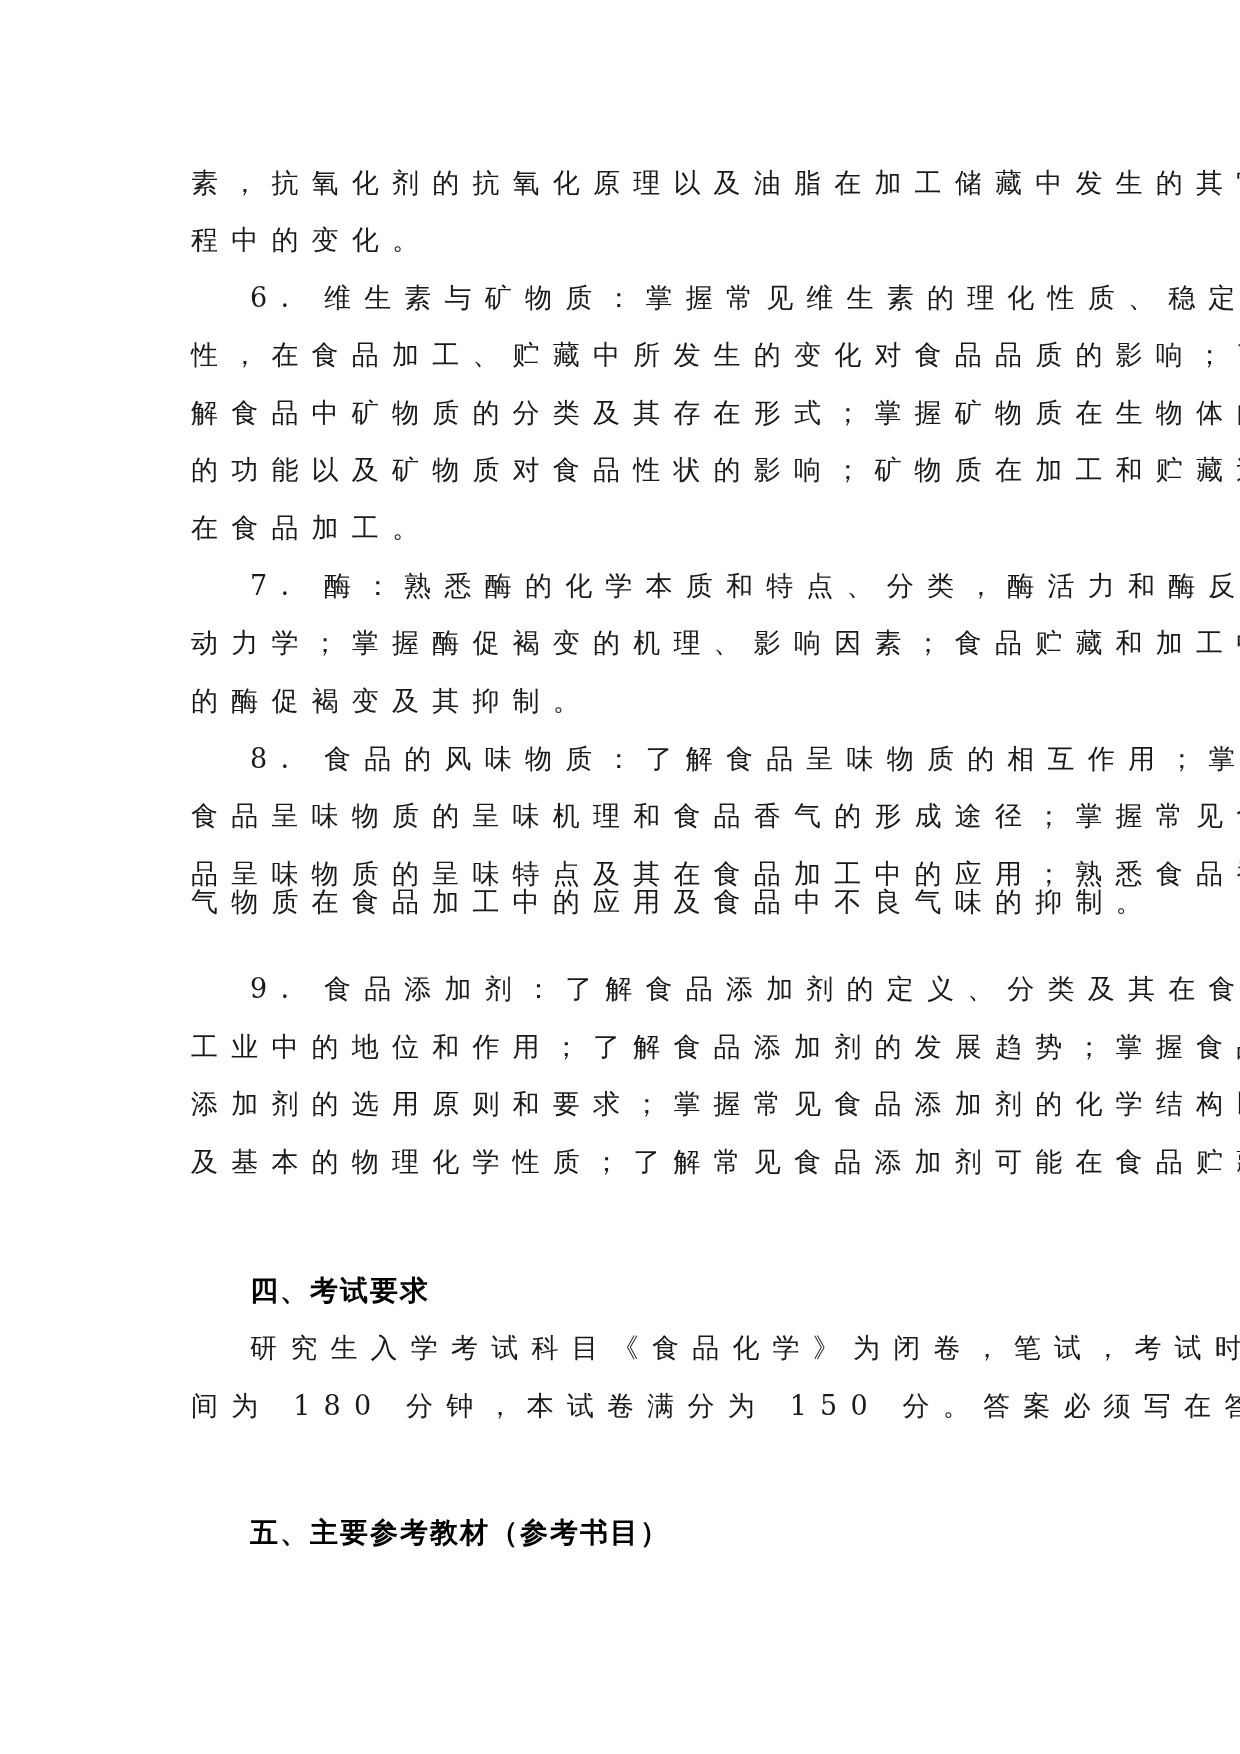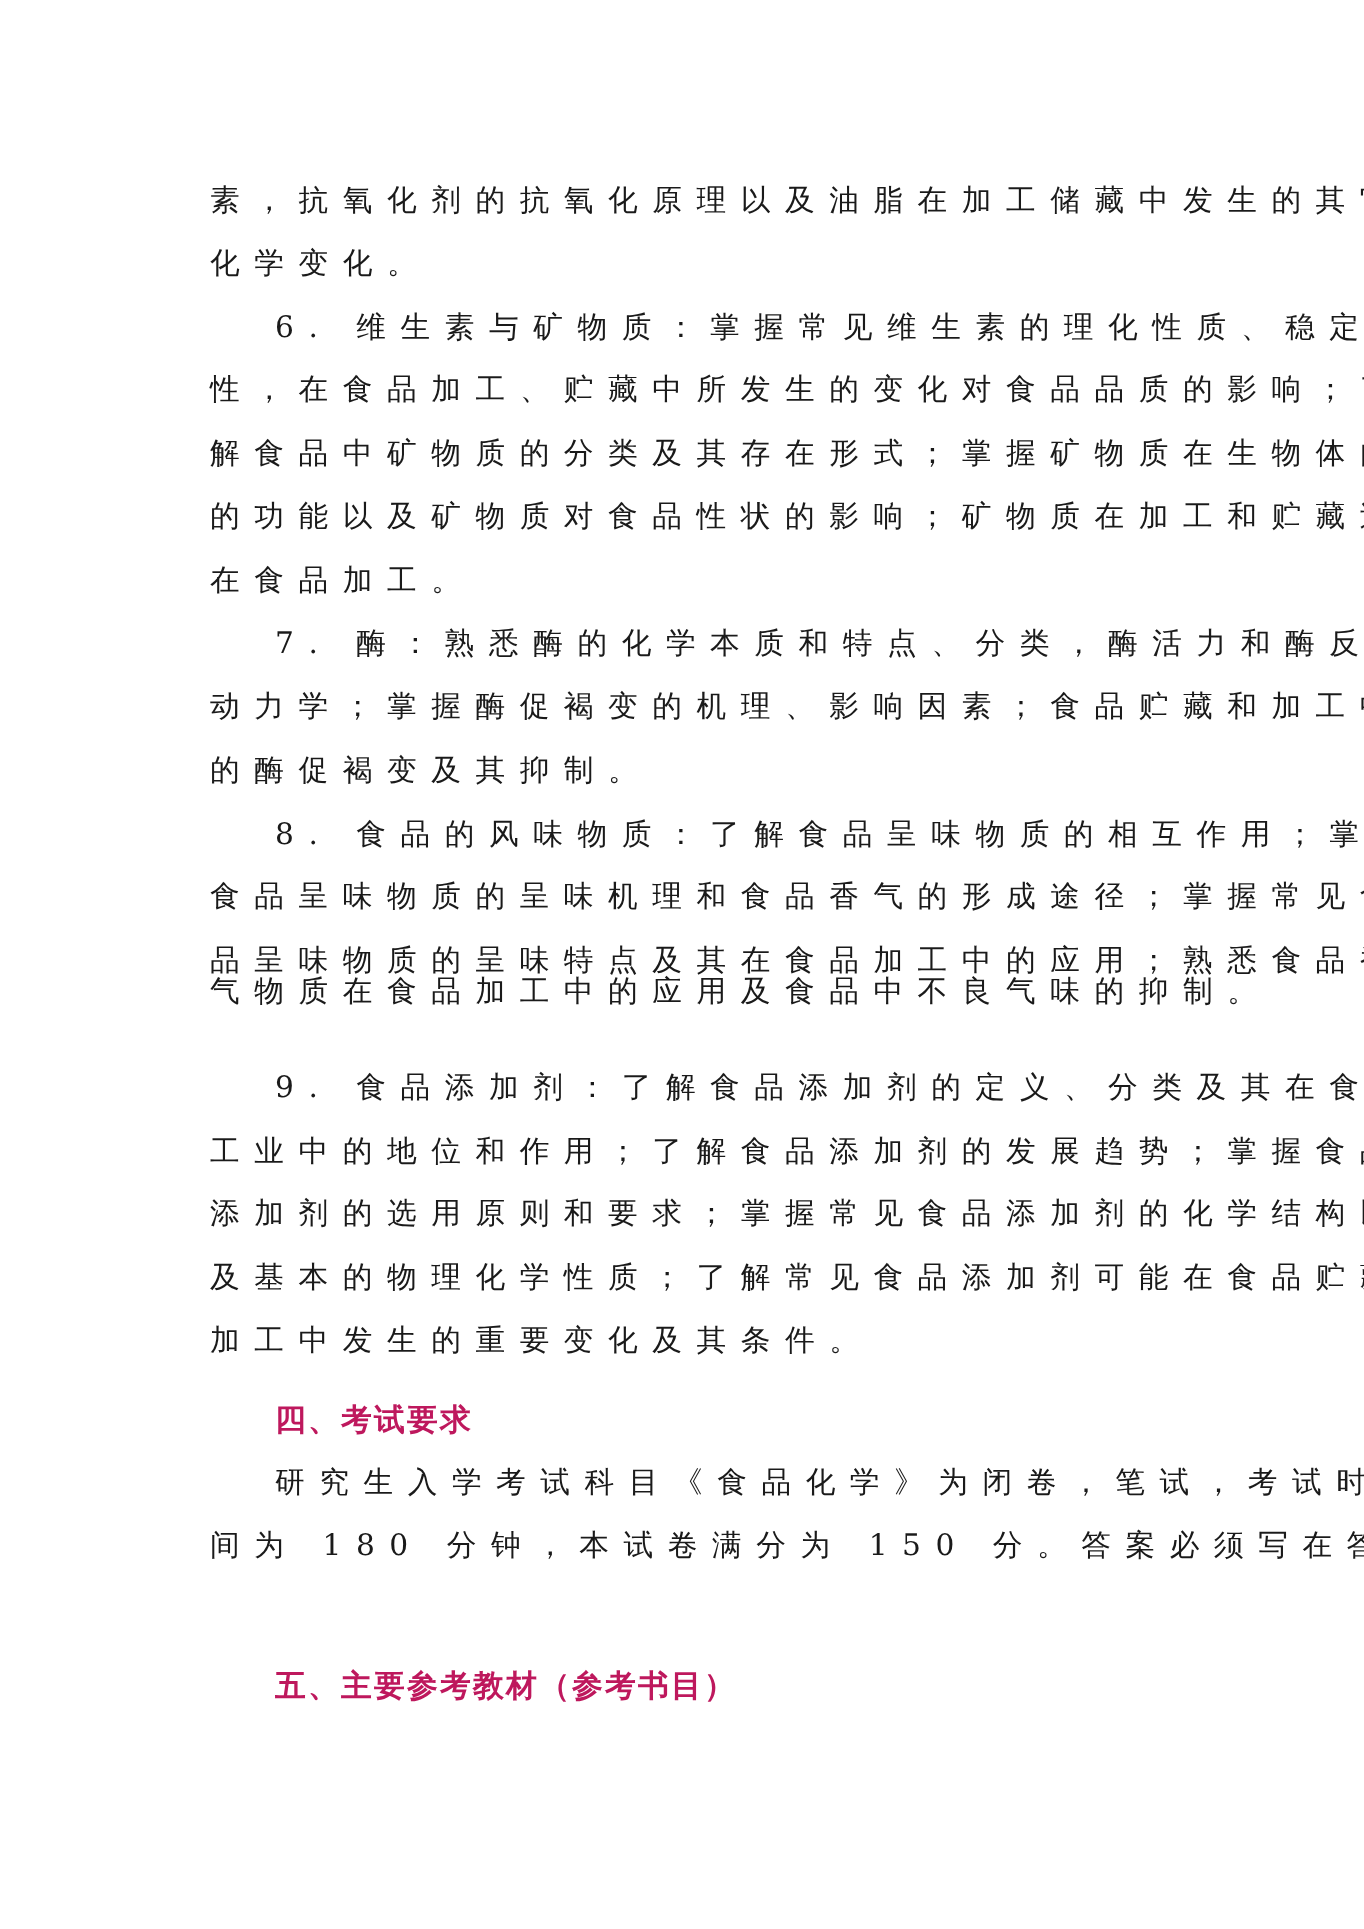--- a/index.html
+++ b/index.html
@@ -41,51 +41,50 @@
     .heading {
       position: absolute;
       left: 250px;
       height: 44px;
       line-height: 44px;
       font-size: 28px;
       font-weight: bold;
       white-space: nowrap;
       font-family: "DejaVu Sans", "Liberation Sans", sans-serif;
       letter-spacing: 2px;
-      color: #be185d;
+      color: #000000;
     }
   </style>
 </head>
 <body>
 
 <div class="page">
 
   <div class="line" style="top:163px">素，抗氧化剂的抗氧化原理以及油脂在加工储藏中发生的其它</div>
-  <div class="line" style="top:220px">化学变化。</div>
+  <div class="line" style="top:220px">程中的变化。</div>
 
   <div class="line indent" style="top:278px">6. 维生素与矿物质：掌握常见维生素的理化性质、稳定</div>
   <div class="line" style="top:335px">性，在食品加工、贮藏中所发生的变化对食品品质的影响；了</div>
   <div class="line" style="top:393px">解食品中矿物质的分类及其存在形式；掌握矿物质在生物体内</div>
   <div class="line" style="top:450px">的功能以及矿物质对食品性状的影响；矿物质在加工和贮藏过</div>
   <div class="line" style="top:508px">在食品加工。</div>
 
   <div class="line indent" style="top:566px">7. 酶：熟悉酶的化学本质和特点、分类，酶活力和酶反应</div>
   <div class="line" style="top:623px">动力学；掌握酶促褐变的机理、影响因素；食品贮藏和加工中</div>
   <div class="line" style="top:681px">的酶促褐变及其抑制。</div>
 
   <div class="line indent" style="top:739px">8. 食品的风味物质：了解食品呈味物质的相互作用；掌握</div>
   <div class="line" style="top:796px">食品呈味物质的呈味机理和食品香气的形成途径；掌握常见食</div>
   <div class="line" style="top:854px">品呈味物质的呈味特点及其在食品加工中的应用；熟悉食品香</div>
   <div class="line" style="top:882px">气物质在食品加工中的应用及食品中不良气味的抑制。</div>
 
   <div class="line indent" style="top:969px">9. 食品添加剂：了解食品添加剂的定义、分类及其在食品</div>
   <div class="line" style="top:1027px">工业中的地位和作用；了解食品添加剂的发展趋势；掌握食品</div>
   <div class="line" style="top:1084px">添加剂的选用原则和要求；掌握常见食品添加剂的化学结构以</div>
   <div class="line" style="top:1142px">及基本的物理化学性质；了解常见食品添加剂可能在食品贮藏</div>
-  <div class="line" style="top:1199px">加工中发生的重要变化及其条件。</div>
 
   <div class="heading" style="top:1269px">四、考试要求</div>
   <div class="line indent" style="top:1328px">研究生入学考试科目《食品化学》为闭卷，笔试，考试时</div>
   <div class="line" style="top:1386px">间为 180 分钟，本试卷满分为 150 分。答案必须写在答题纸</div>
 
   <div class="heading" style="top:1511px">五、主要参考教材（参考书目）</div>
 
 </div>
 
 </body></html>

